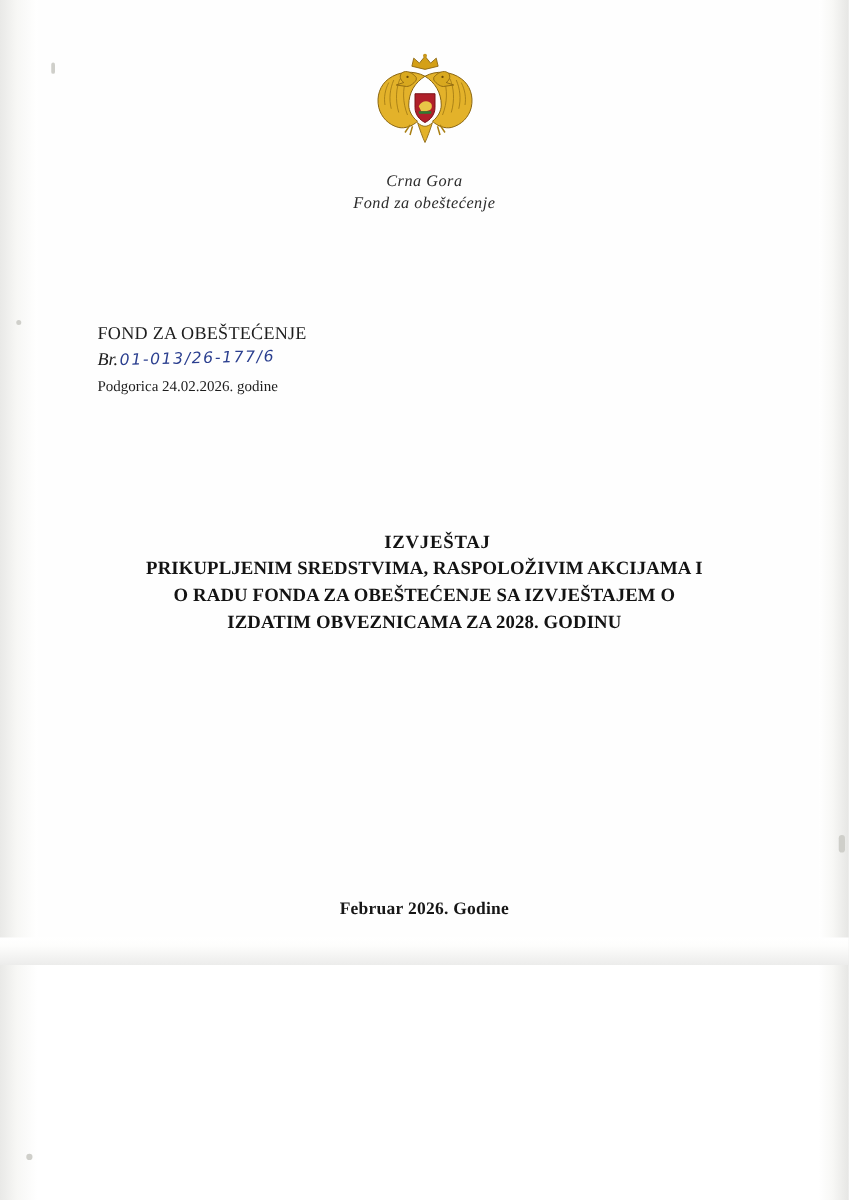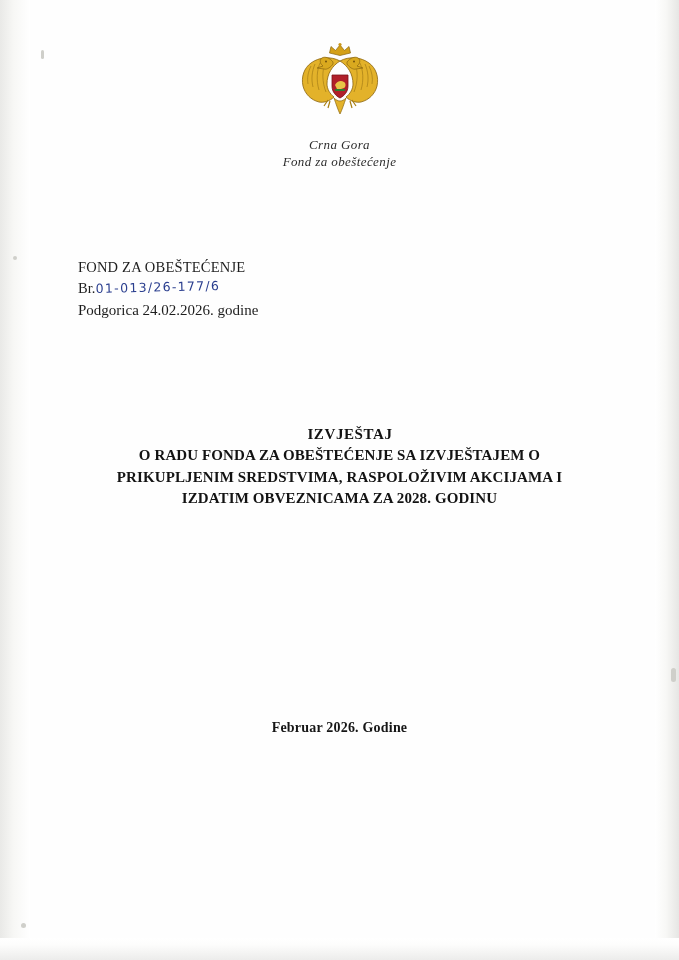--- a/index.html
+++ b/index.html
@@ -11,21 +11,21 @@
     width: 679px;
     height: 960px;
     overflow: hidden;
     font-family: "Liberation Serif", serif;
   }
 
   
   .page {
     position: relative;
     width: 679px;
-    height: 960px;
+    height: 772px;
     background: #fefefe;
     box-sizing: border-box;
   }
 
   
   .scan-edge-left {
     position: absolute;
     top: 0; left: 0;
     width: 30px; height: 960px;
     background: linear-gradient(to right, #e9e9e7 0%, #f7f7f5 45%, #ffffff 100%);
@@ -100,39 +100,40 @@
     font-size: 14.5px;
     letter-spacing: 0.2px;
     line-height: 19px;
     white-space: nowrap;
   }
   .letterhead .ref-row {
     display: flex;
     align-items: baseline;
     line-height: 20px;
     margin-top: 1px;
+    font-style: italic;
   }
   .letterhead .ref-label {
     font-family: "Liberation Serif", serif;
     font-size: 14.5px;
     color: #1d1d1d;
   }
   .letterhead .ref-hand {
     font-family: "DejaVu Sans", sans-serif;
     font-size: 12.5px;
     color: #2b3f8f;
     letter-spacing: 1.3px;
     transform: rotate(-1.4deg);
     transform-origin: left bottom;
     margin-left: 1px;
     white-space: nowrap;
   }
   .letterhead .place-date {
     font-family: "Liberation Serif", serif;
-    font-size: 15px;
+    font-size: 12px;
     line-height: 19px;
     margin-top: 2px;
     white-space: nowrap;
   }
 
   
   .title-block {
     position: absolute;
     top: 424px;
     left: 0;
@@ -229,20 +230,20 @@
     <div class="org">FOND ZA OBEŠTEĆENJE</div>
     <div class="ref-row">
       <span class="ref-label">Br.</span>
       <span class="ref-hand">01-013/26-177/6</span>
     </div>
     <div class="place-date">Podgorica 24.02.2026. godine</div>
   </div>
 
   <div class="title-block">
     <div class="main-title">IZVJEŠTAJ</div>
+    <div class="subtitle">PRIKUPLJENIM SREDSTVIMA, RASPOLOŽIVIM AKCIJAMA I</div>
     <div class="subtitle">O RADU FONDA ZA OBEŠTEĆENJE SA IZVJEŠTAJEM O</div>
-    <div class="subtitle">PRIKUPLJENIM SREDSTVIMA, RASPOLOŽIVIM AKCIJAMA I</div>
     <div class="subtitle">IZDATIM OBVEZNICAMA ZA 2028. GODINU</div>
   </div>
 
   <div class="footer-date">Februar 2026. Godine</div>
 
 </div>
 
 </body></html>

